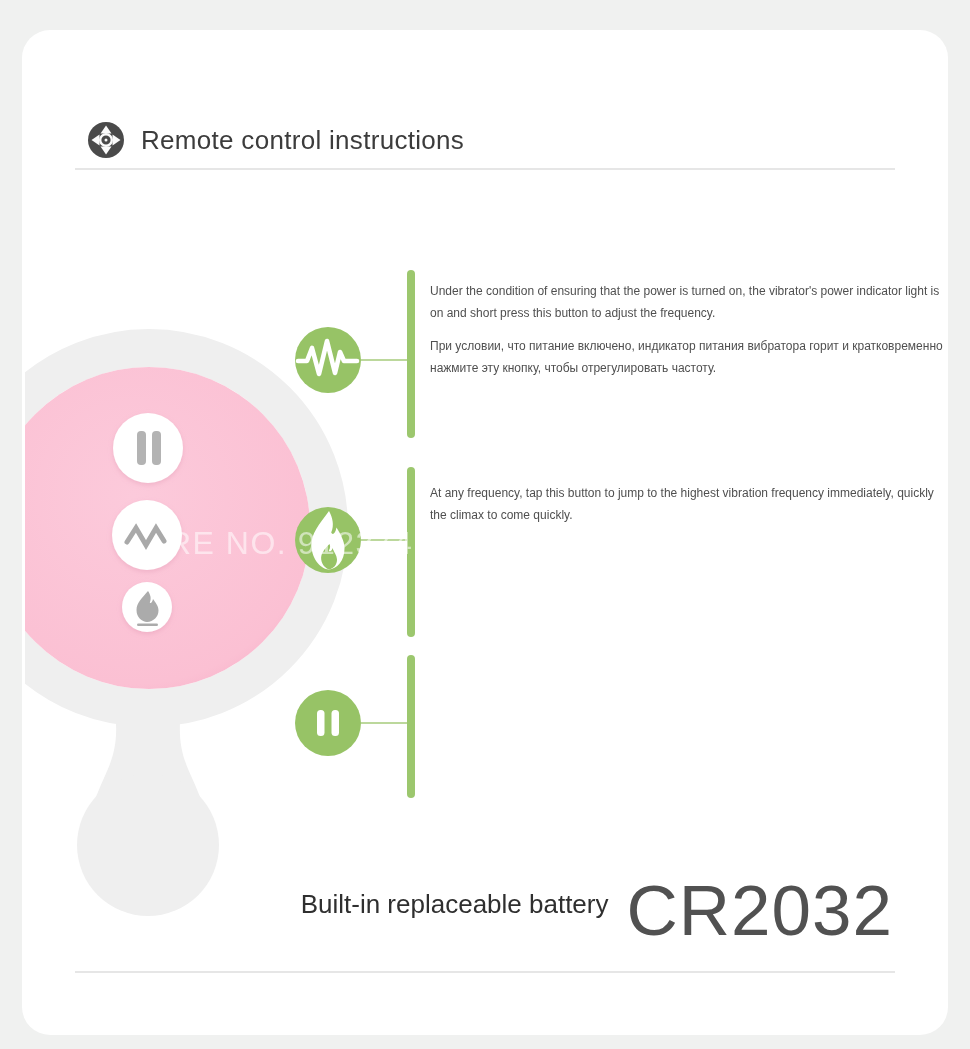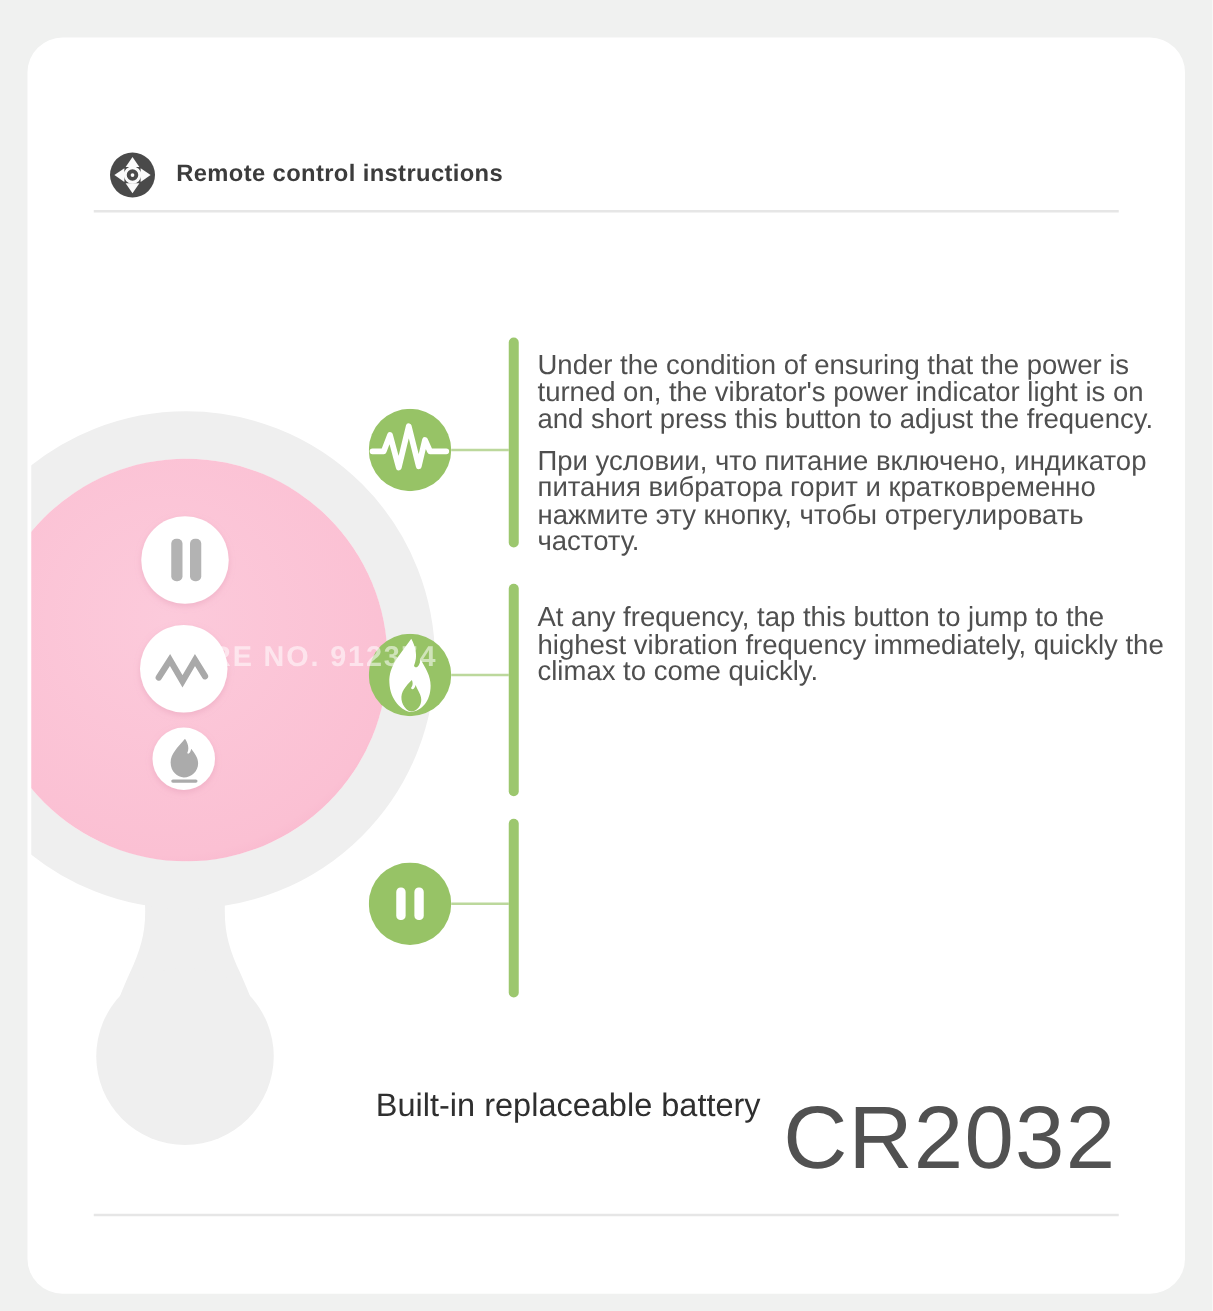--- a/index.html
+++ b/index.html
@@ -9,60 +9,60 @@
     font-family:"Liberation Sans","DejaVu Sans",sans-serif;
   }
   .card{
     position:absolute;left:22px;top:30px;width:926px;height:1005px;
     background:var(--card-bg,#ffffff);border-radius:28px;overflow:hidden;
   }
   
   .header{position:absolute;left:65px;top:80px;height:60px;display:flex;align-items:center;}
   .header .hicon{width:38px;height:38px;flex:0 0 auto;}
   .header h1{
-    margin:0 0 0 16px;font-size:19px;font-weight:700;letter-spacing:.3px;
+    margin:0 0 0 16px;font-size:26px;font-weight:400;letter-spacing:.3px;
     color:var(--title,#3c3c3c);
   }
   .divider{position:absolute;left:53px;width:820px;height:2px;background:var(--divider,#e6e6e6);}
   .divider.top{top:138px;}
   .divider.bottom{top:941px;}
 
   
   .device{position:absolute;left:3px;top:295px;width:340px;height:600px;}
 
   
   .watermark{
-    position:absolute;left:146px;top:482px;z-index:6;pointer-events:none;
-    font-size:23px;font-weight:bold;letter-spacing:1.5px;white-space:nowrap;
+    position:absolute;left:146px;top:495px;z-index:6;pointer-events:none;
+    font-size:32px;font-weight:normal;letter-spacing:1.5px;white-space:nowrap;
     color:var(--watermark,rgba(255,255,255,0.55));
   }
 
   
   .badge{position:absolute;width:66px;height:66px;z-index:4;}
   .badge.r1{left:273px;top:297px;}
   .badge.r2{left:273px;top:477px;}
   .badge.r3{left:273px;top:660px;}
   .connector{position:absolute;left:339px;width:46px;height:2px;background:var(--connector,#bcd89c);z-index:3;}
   .connector.r1{top:329px;} .connector.r2{top:509px;} .connector.r3{top:692px;}
   .vbar{position:absolute;left:385px;width:8px;border-radius:4px;background:var(--green-bar,#9cc76e);z-index:3;}
   .vbar.r1{top:240px;height:168px;}
   .vbar.r2{top:437px;height:170px;}
   .vbar.r3{top:625px;height:143px;}
   .inst-text{
     position:absolute;left:408px;width:520px;z-index:3;
-    font-size:22px;line-height:21.5px;color:var(--text,#4f4f4f);
+    font-size:12px;line-height:21.5px;color:var(--text,#4f4f4f);
   }
   .inst-text.r1{top:251px;} .inst-text.r2{top:453px;} .inst-text.r3{top:640px;}
   .inst-text p{margin:0;}
   .inst-text p + p{margin-top:12px;}
 
   
   .battery{
     position:absolute;left:0;right:55px;top:845px;display:flex;z-index:2;
-    justify-content:flex-end;align-items:flex-start;gap:18px;
+    justify-content:flex-end;align-items:center;gap:18px;
   }
   .battery .label{font-size:26px;color:#2f2f2f;position:relative;top:-6px;}
   .battery .model{
     font-size:71px;line-height:1;font-weight:200;color:#515151;letter-spacing:1px;
     font-family:"Liberation Sans","DejaVu Sans",sans-serif;
   }
 </style>
 </head>
 <body>
 

